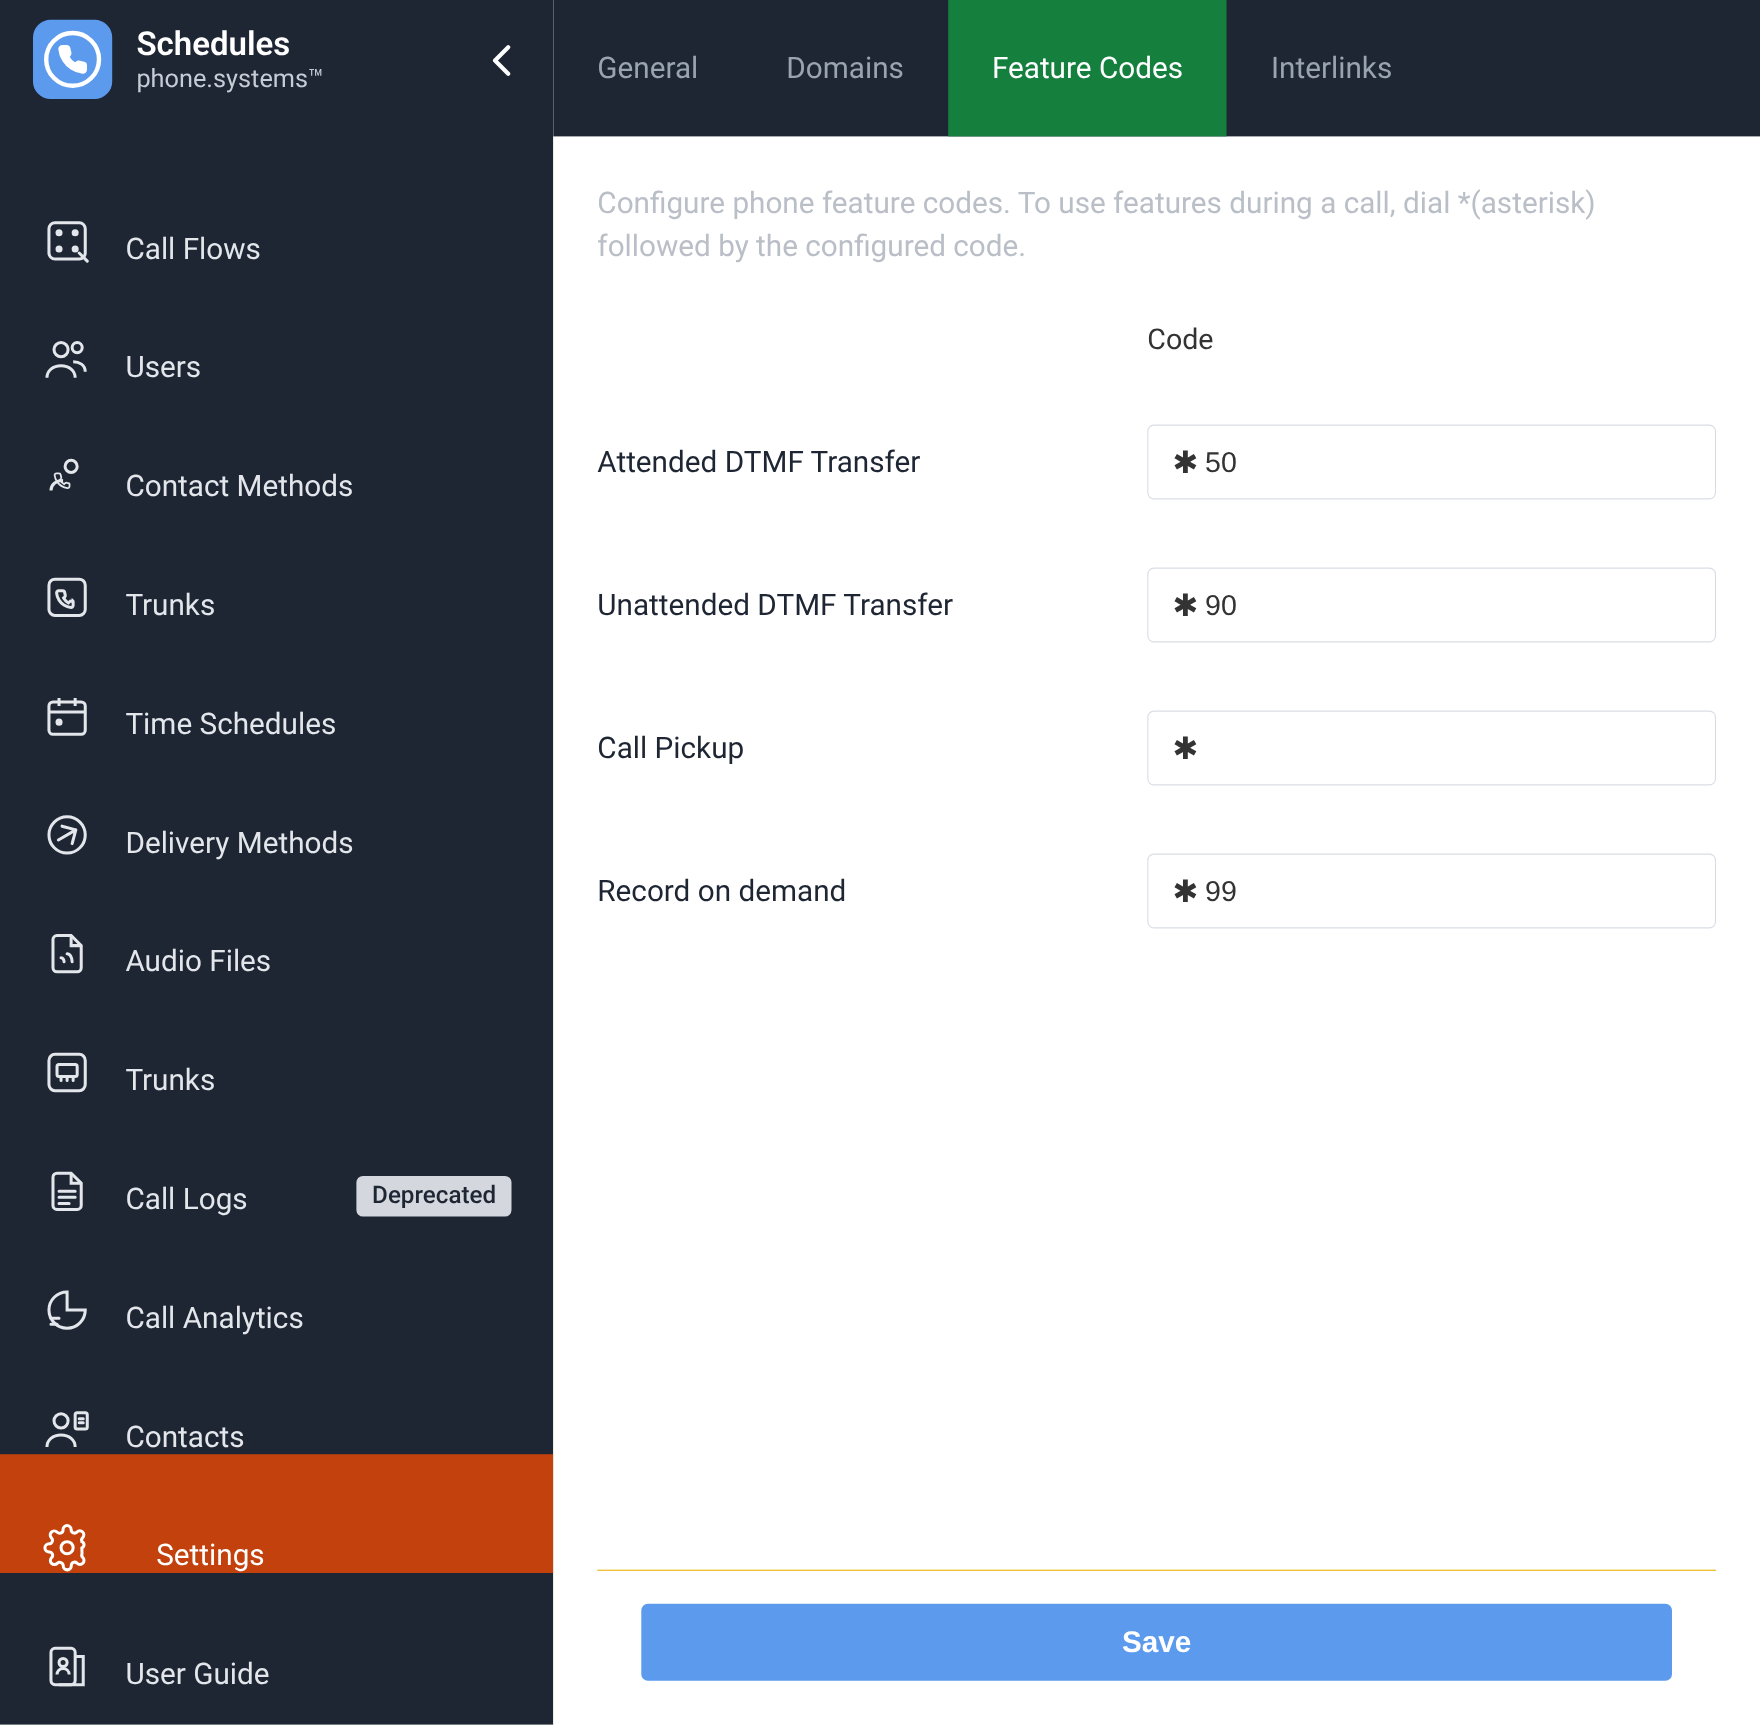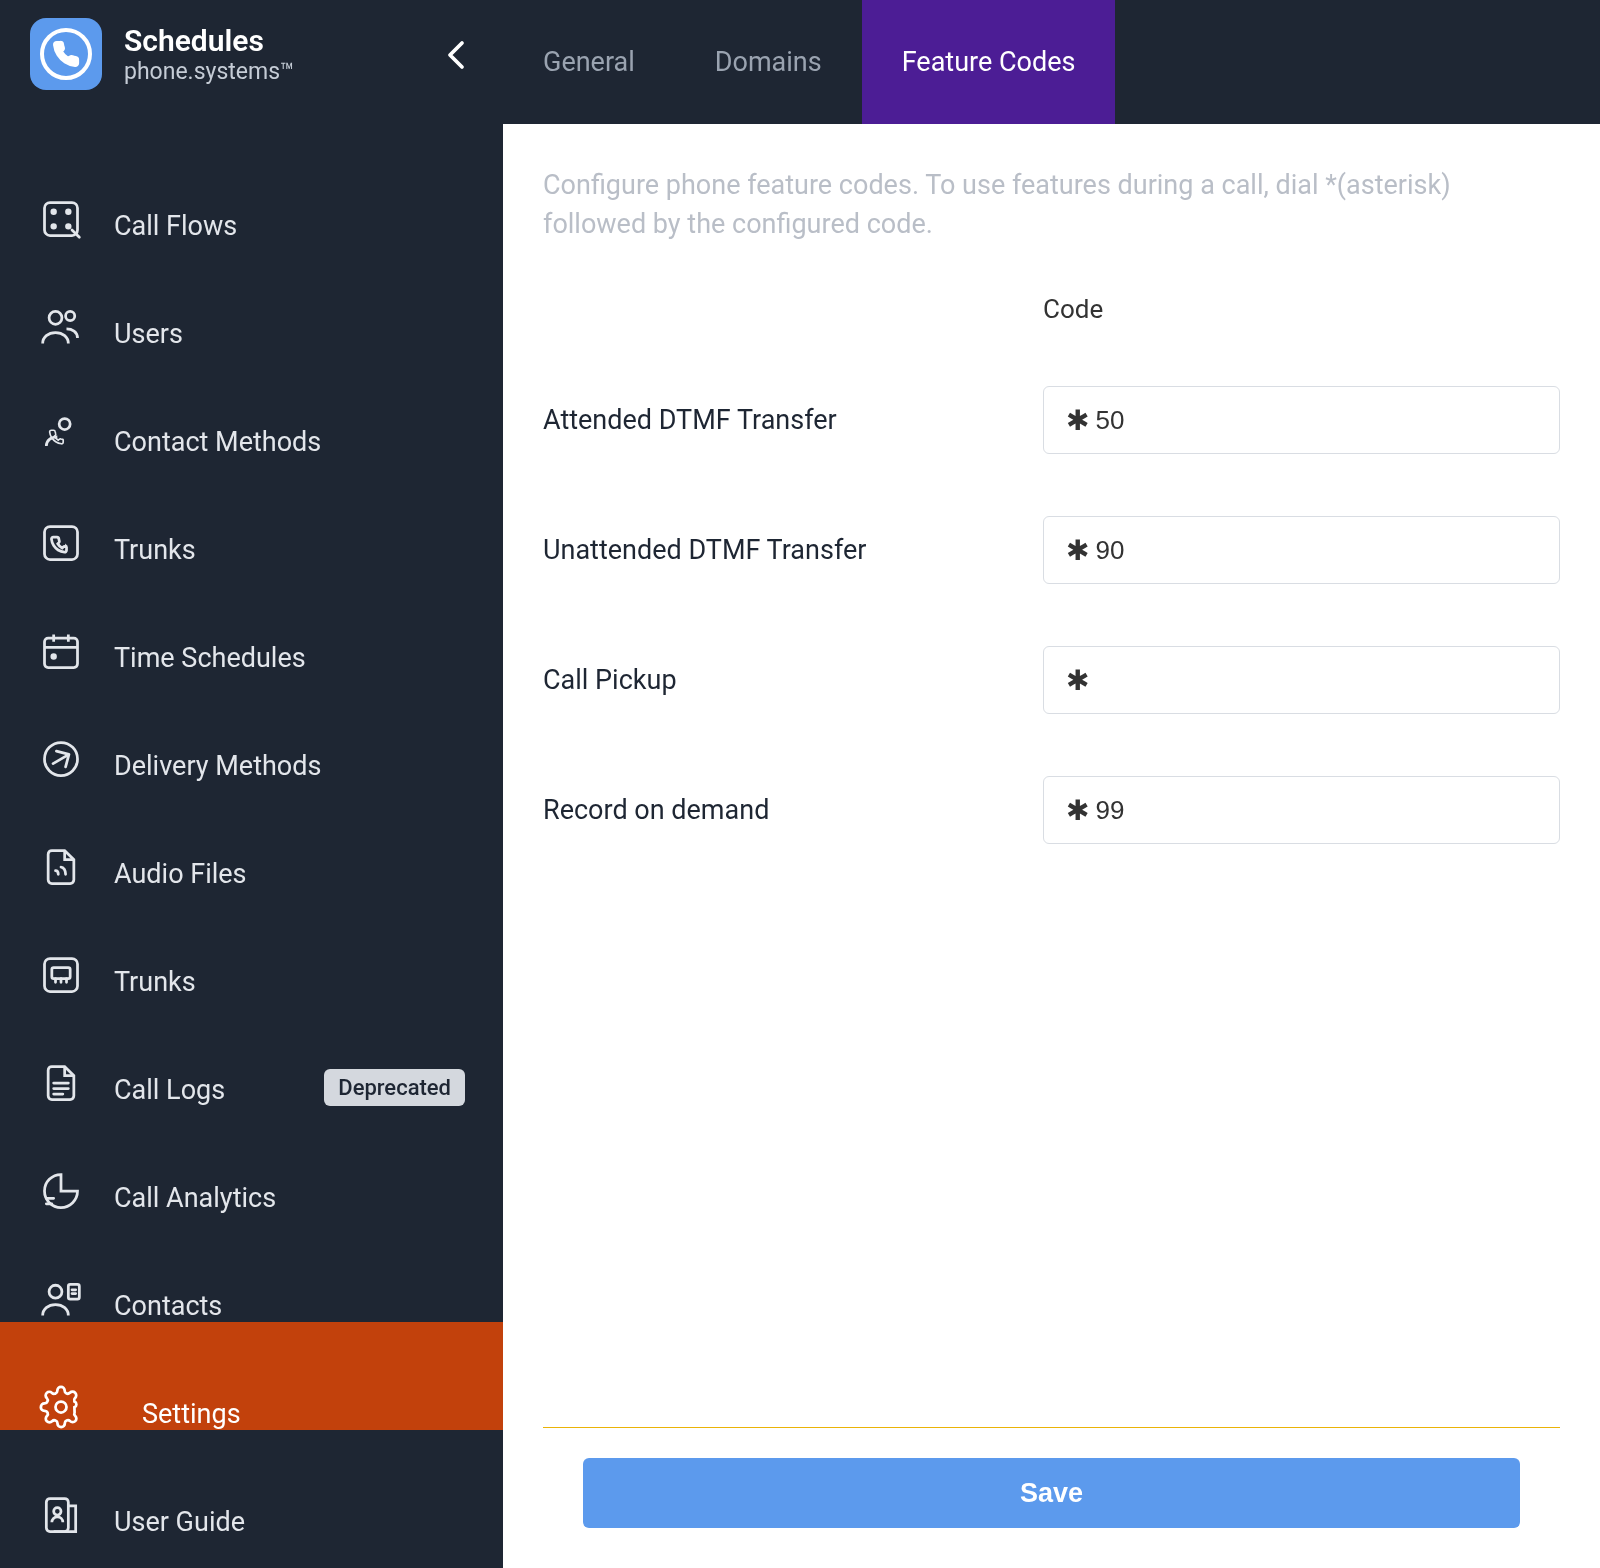--- a/index.html
+++ b/index.html
@@ -118,21 +118,21 @@
     }
     .tab {
       padding: 0 40px;
       display: flex;
       align-items: center;
       color: #9aa3b0;
       font-size: 27px;
       cursor: pointer;
     }
     .tab.active {
-      background: #4c1d95;
+      background: #15803d;
       color: #fff;
     }
     .content {
       flex: 1;
       padding: 42px 40px 0 40px;
       display: flex;
       flex-direction: column;
     }
     .description {
       color: #b9bec7;
@@ -372,20 +372,23 @@
   <div class="tabs">
     <div class="tab">
       <span>General</span>
     </div>
     <div class="tab">
       <span>Domains</span>
     </div>
     <div class="tab active">
       <span>Feature Codes</span>
     </div>
+    <div class="tab">
+      <span>Interlinks</span>
+    </div>
   </div>
 
   <div class="content">
     <p class="description">Configure phone feature codes. To use features during a call, dial *(asterisk) followed by the configured code.</p>
 
     <div class="form-table">
       <div></div>
       <div class="col-header">Code</div>
 
       <div class="row-label">Attended DTMF Transfer</div>

